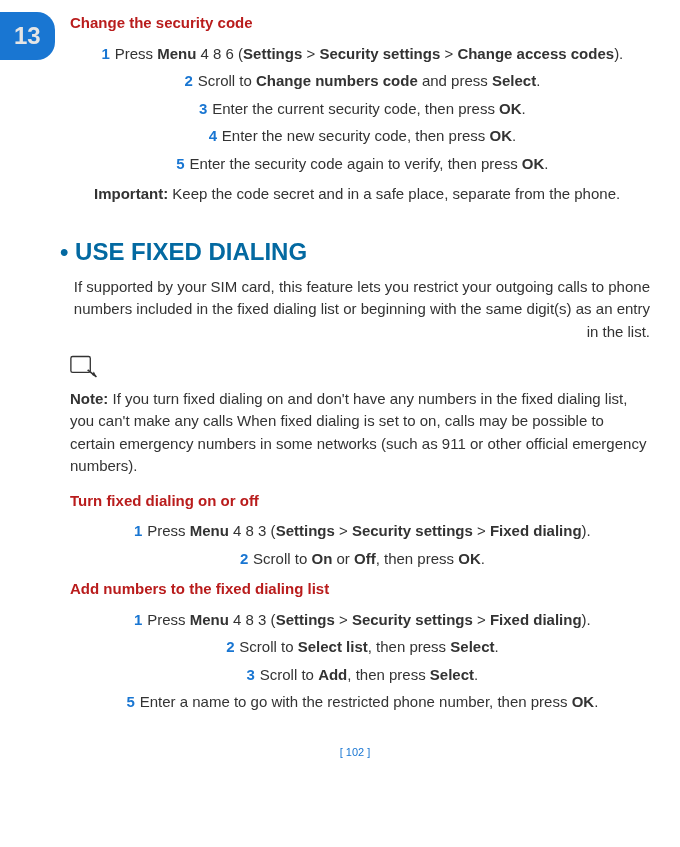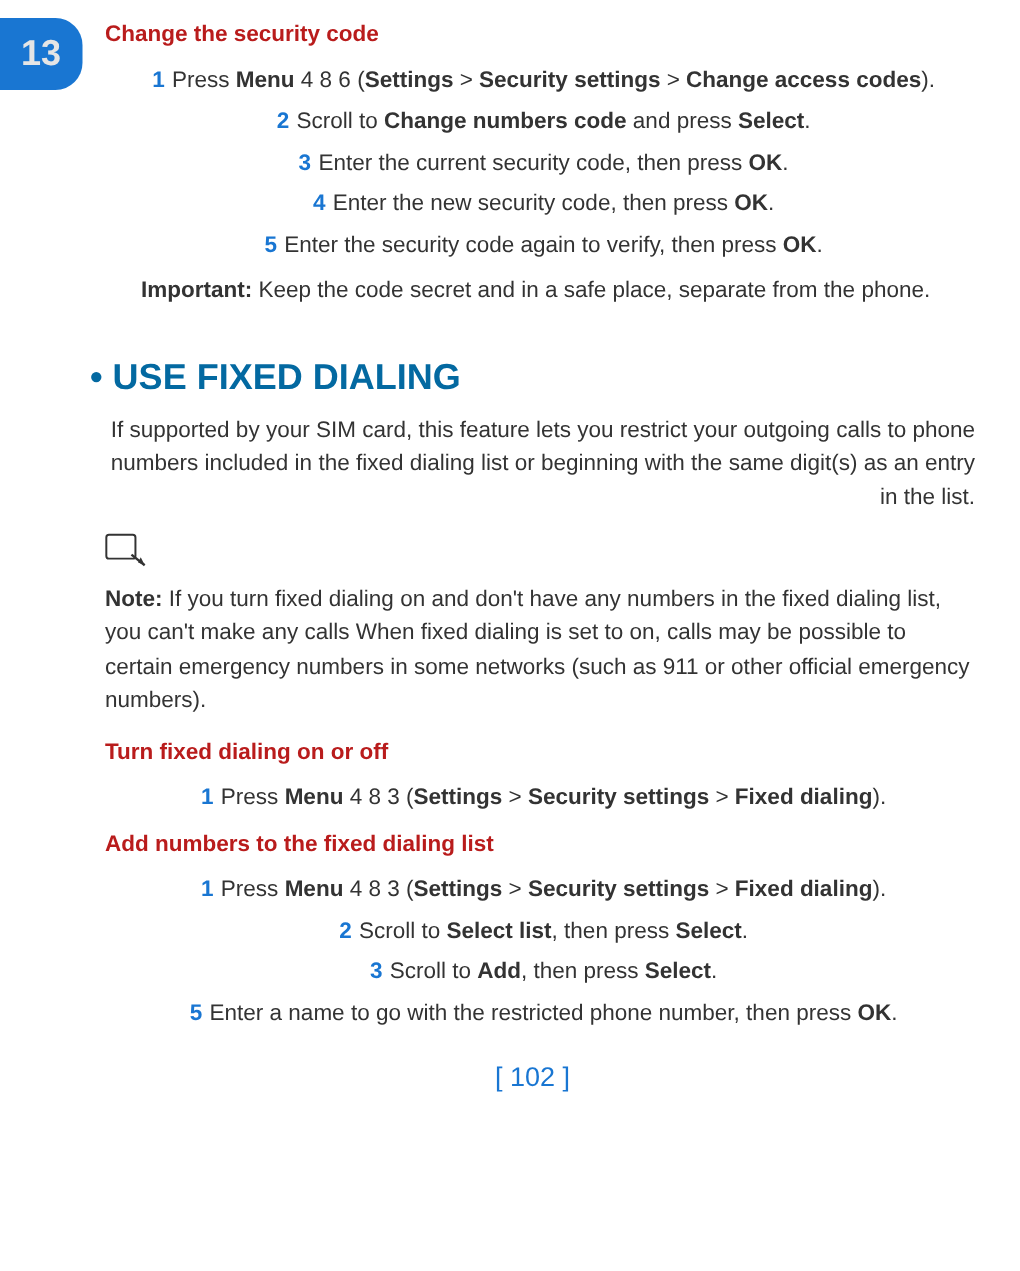--- a/index.html
+++ b/index.html
@@ -93,22 +93,22 @@
     .note-icon svg {
       width: 30px;
       height: 26px;
     }
     .note-text {
       flex: 1;
     }
     .footer {
       text-align: center;
       color: #1976d2;
-      font-size: 18px;
-      margin-top: 18px;
+      font-size: 11px;
+      margin-top: 30px;
     }
   </style>
 </head>
 <body>
 
 <div class="page">
 
   <div class="tab">13</div>
 
   <h2 class="blue first">Change the security code</h2>
@@ -135,20 +135,21 @@
       </svg>
     </div>
     <div class="note-text">
       <span class="bold">Note:</span><span> If you turn fixed dialing on and don't have any numbers in the fixed dialing list, you can't make any calls When fixed dialing is set to on, calls may be possible to certain emergency numbers in some networks (such as 911 or other official emergency numbers).</span>
     </div>
   </div>
 
   <h2 class="blue">Turn fixed dialing on or off</h2>
   <ol>
       <li><span class="num">1</span>Press <span class="bold">Menu</span> 4 8 3 (<span class="bold">Settings</span> &gt; <span class="bold">Security settings</span> &gt; <span class="bold">Fixed dialing</span>).</li>
+      <li><span class="num">2</span>Scroll to <span class="bold">On</span> or <span class="bold">Off</span>, then press <span class="bold">OK</span>.</li>
     </ol>
 
   <h2 class="blue">Add numbers to the fixed dialing list</h2>
   <ol>
       <li><span class="num">1</span>Press <span class="bold">Menu</span> 4 8 3 (<span class="bold">Settings</span> &gt; <span class="bold">Security settings</span> &gt; <span class="bold">Fixed dialing</span>).</li>
       <li><span class="num">2</span>Scroll to <span class="bold">Select list</span>, then press <span class="bold">Select</span>.</li>
       <li><span class="num">3</span>Scroll to <span class="bold">Add</span>, then press <span class="bold">Select</span>.</li>
       <li><span class="num">5</span>Enter a name to go with the restricted phone number, then press <span class="bold">OK</span>.</li>
     </ol>
 

